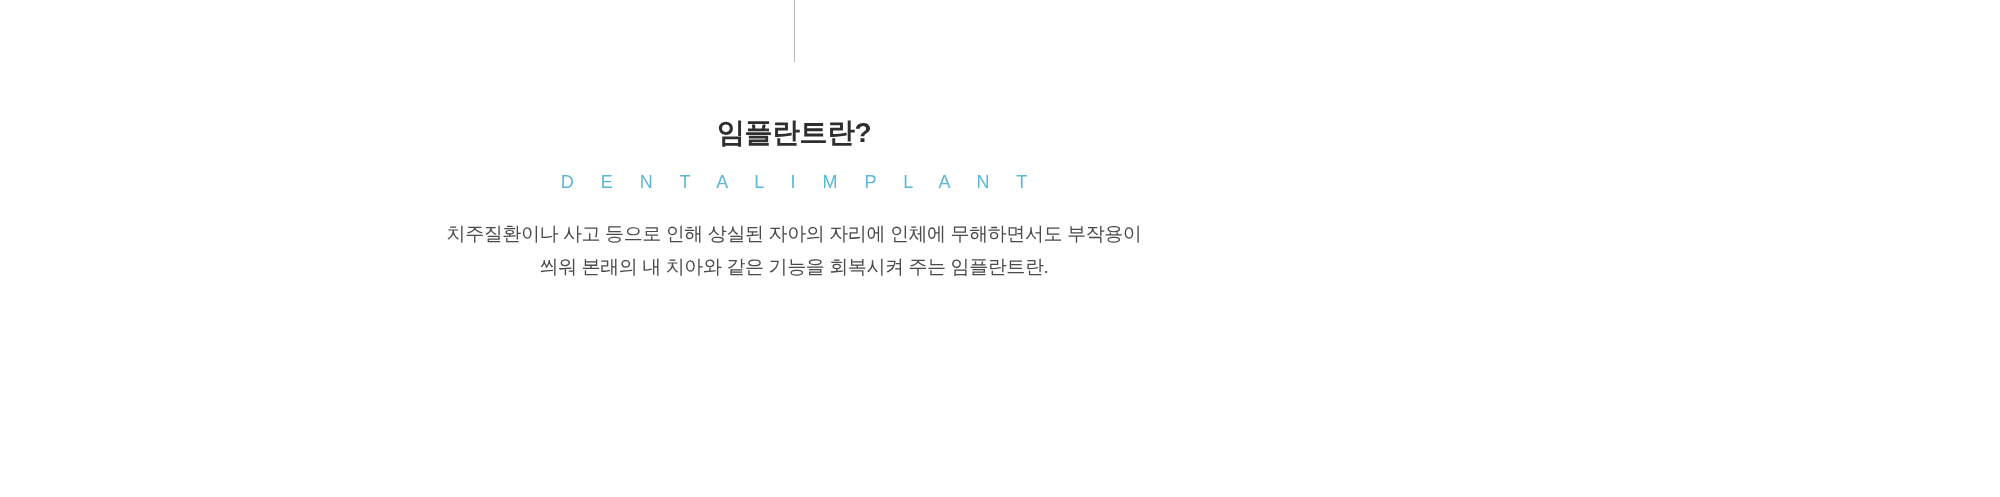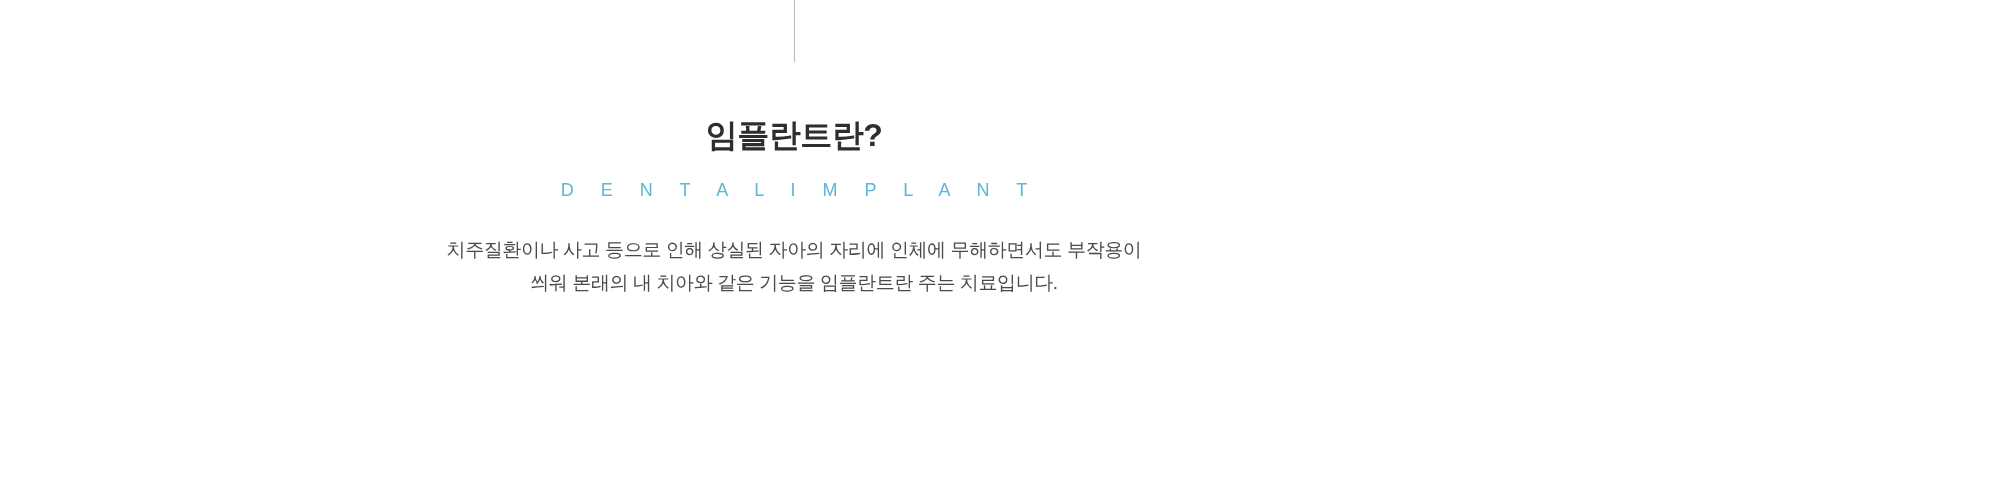--- a/index.html
+++ b/index.html
@@ -26,37 +26,37 @@
   .divider-line {
     width: 1px;
     height: 62px;
     background: #b9b9b9;
     margin-top: 0;
     
     transform: translateX(-206px);
   }
   .heading {
     margin-top: 56px;
-    font-size: 32px;
+    font-size: 28px;
     font-weight: 700;
     color: #2e2e2e;
     letter-spacing: -0.5px;
     line-height: 1.1;
     transform: translateX(-206px);
   }
   .subheading {
     font-size: 18px;
     font-weight: 400;
     color: #5bb7d8;
     letter-spacing: 11px;
     text-indent: 11px;
     transform: translateX(-206px);
   }
   .body-copy {
-    margin-top: 32px;
+    margin-top: 24px;
     font-size: 19px;
     line-height: 1.75;
     color: #4a4a4a;
     text-align: center;
     letter-spacing: -0.4px;
     max-width: 880px;
     transform: translateX(-206px);
   }
   .body-copy .line {
     display: block;
@@ -68,16 +68,16 @@
 <div class="section">
 
   <div class="divider-line"></div>
 
   <h2 class="heading">임플란트란?</h2>
 
   <div class="subheading">D E N T A L    I M P L A N T</div>
 
   <p class="body-copy">
     <span class="line">치주질환이나 사고 등으로 인해 상실된 자아의 자리에 인체에 무해하면서도 부작용이</span>
-    <span class="line">씌워 본래의 내 치아와 같은 기능을 임플란트란 주는 치료입니다.</span>
+    <span class="line">씌워 본래의 내 치아와 같은 기능을 회복시켜 주는 임플란트란.</span>
   </p>
 
 </div>
 
 </body></html>

